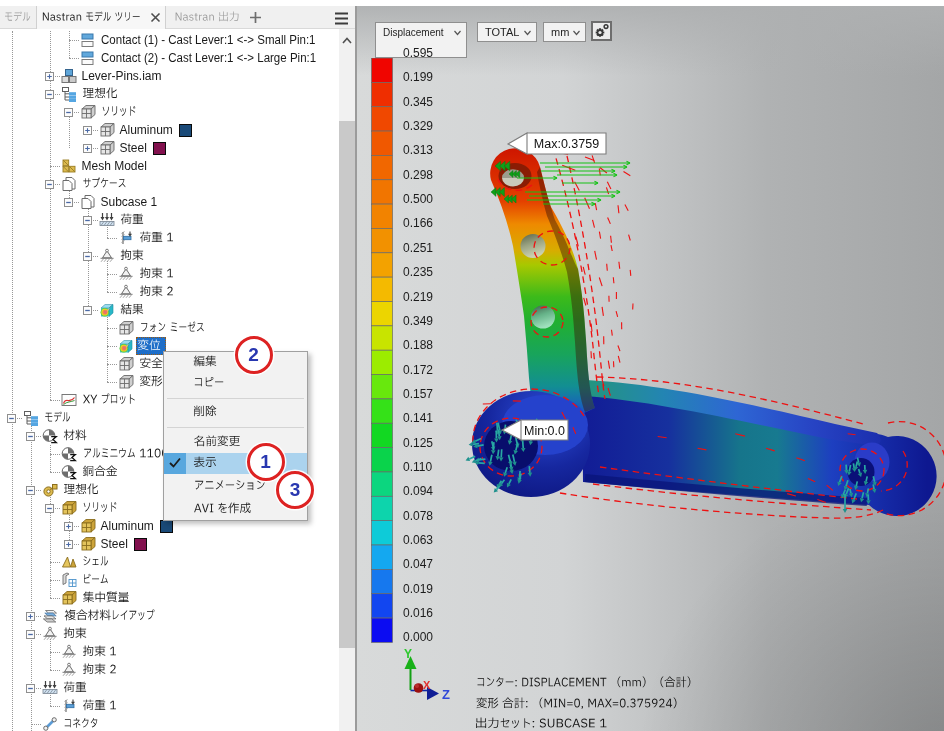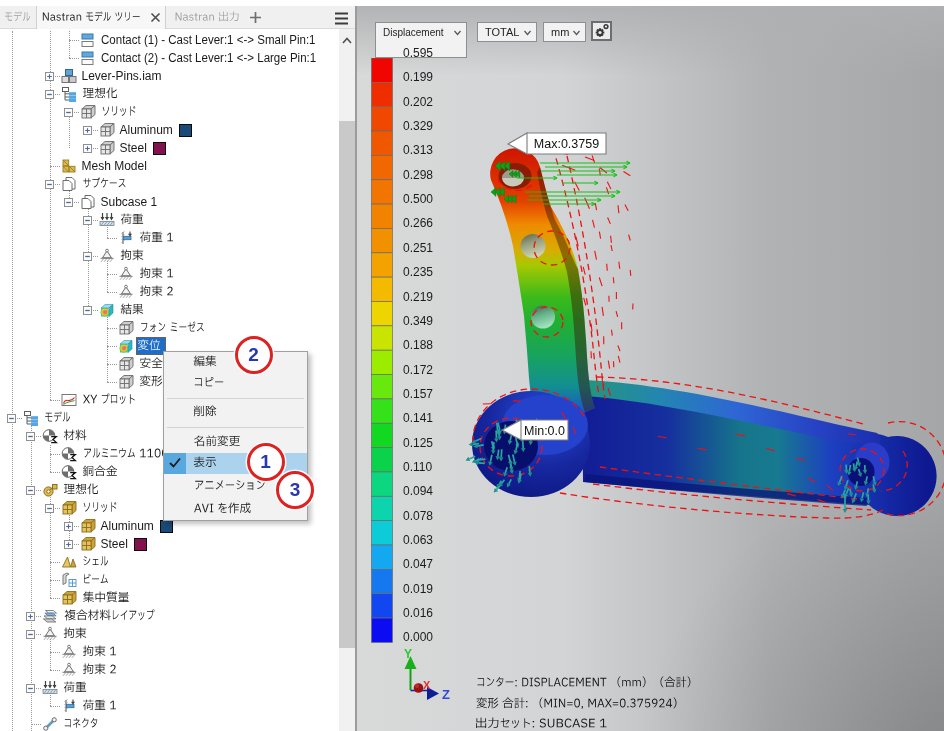--- a/index.html
+++ b/index.html
@@ -553,26 +553,26 @@
         <rect x="0.5" y="413.95" width="21" height="24.35" fill="#0cd67f" stroke="#6a6a6a" stroke-width="0.7"></rect>
         <rect x="0.5" y="438.30" width="21" height="24.35" fill="#0dd4ac" stroke="#6a6a6a" stroke-width="0.7"></rect>
         <rect x="0.5" y="462.65" width="21" height="24.35" fill="#0ecbd8" stroke="#6a6a6a" stroke-width="0.7"></rect>
         <rect x="0.5" y="487.00" width="21" height="24.35" fill="#14a8f0" stroke="#6a6a6a" stroke-width="0.7"></rect>
         <rect x="0.5" y="511.35" width="21" height="24.35" fill="#1678ee" stroke="#6a6a6a" stroke-width="0.7"></rect>
         <rect x="0.5" y="535.70" width="21" height="24.35" fill="#1246f0" stroke="#6a6a6a" stroke-width="0.7"></rect>
         <rect x="0.5" y="560.05" width="21" height="24.35" fill="#0b0cf2" stroke="#6a6a6a" stroke-width="0.7"></rect>
       </svg>
       <div class="tx" style="left:46px;top:39.00px;color:#1c1c1c">0.595</div>
       <div class="tx" style="left:46px;top:63.35px;color:#1c1c1c">0.199</div>
-      <div class="tx" style="left:46px;top:87.70px;color:#1c1c1c">0.202</div>
+      <div class="tx" style="left:46px;top:87.70px;color:#1c1c1c">0.345</div>
       <div class="tx" style="left:46px;top:112.05px;color:#1c1c1c">0.329</div>
       <div class="tx" style="left:46px;top:136.40px;color:#1c1c1c">0.313</div>
       <div class="tx" style="left:46px;top:160.75px;color:#1c1c1c">0.298</div>
       <div class="tx" style="left:46px;top:185.10px;color:#1c1c1c">0.500</div>
-      <div class="tx" style="left:46px;top:209.45px;color:#1c1c1c">0.266</div>
+      <div class="tx" style="left:46px;top:209.45px;color:#1c1c1c">0.166</div>
       <div class="tx" style="left:46px;top:233.80px;color:#1c1c1c">0.251</div>
       <div class="tx" style="left:46px;top:258.15px;color:#1c1c1c">0.235</div>
       <div class="tx" style="left:46px;top:282.50px;color:#1c1c1c">0.219</div>
       <div class="tx" style="left:46px;top:306.85px;color:#1c1c1c">0.349</div>
       <div class="tx" style="left:46px;top:331.20px;color:#1c1c1c">0.188</div>
       <div class="tx" style="left:46px;top:355.55px;color:#1c1c1c">0.172</div>
       <div class="tx" style="left:46px;top:379.90px;color:#1c1c1c">0.157</div>
       <div class="tx" style="left:46px;top:404.25px;color:#1c1c1c">0.141</div>
       <div class="tx" style="left:46px;top:428.60px;color:#1c1c1c">0.125</div>
       <div class="tx" style="left:46px;top:452.95px;color:#1c1c1c">0.110</div>

